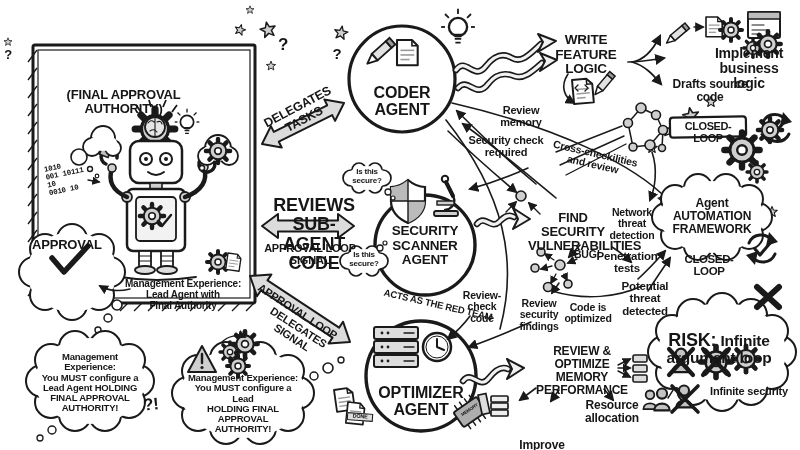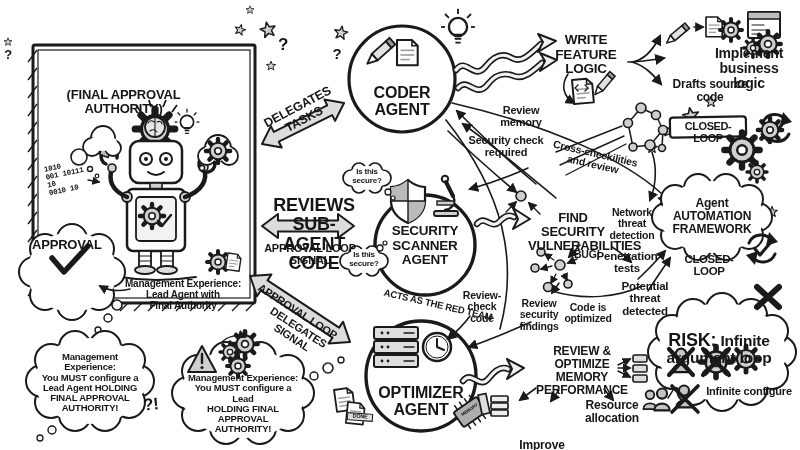--- a/index.html
+++ b/index.html
@@ -606,15 +606,15 @@
 allocation</div>
 
 <div class="lbl" style="left:664px;top:197px;width:96px;font-size:12px;">Agent
 AUTOMATION
 FRAMEWORK</div>
 <div class="lbl" style="left:672px;top:253px;width:74px;font-size:11.5px;letter-spacing:-0.4px;">CLOSED-LOOP</div>
 
 <div class="lbl" style="left:658px;top:314px;width:122px;font-size:15.5px;">
   <span style="font-size:18px;font-weight:800;">RISK:</span><span> Infinite argument loop</span>
 </div>
-<div class="lbl" style="left:703px;top:386px;width:92px;font-size:11px;white-space:nowrap;">Infinite configure</div>
+<div class="lbl" style="left:703px;top:386px;width:92px;font-size:11px;white-space:nowrap;">Infinite security</div>
 
 </div>
 
 </body></html>

